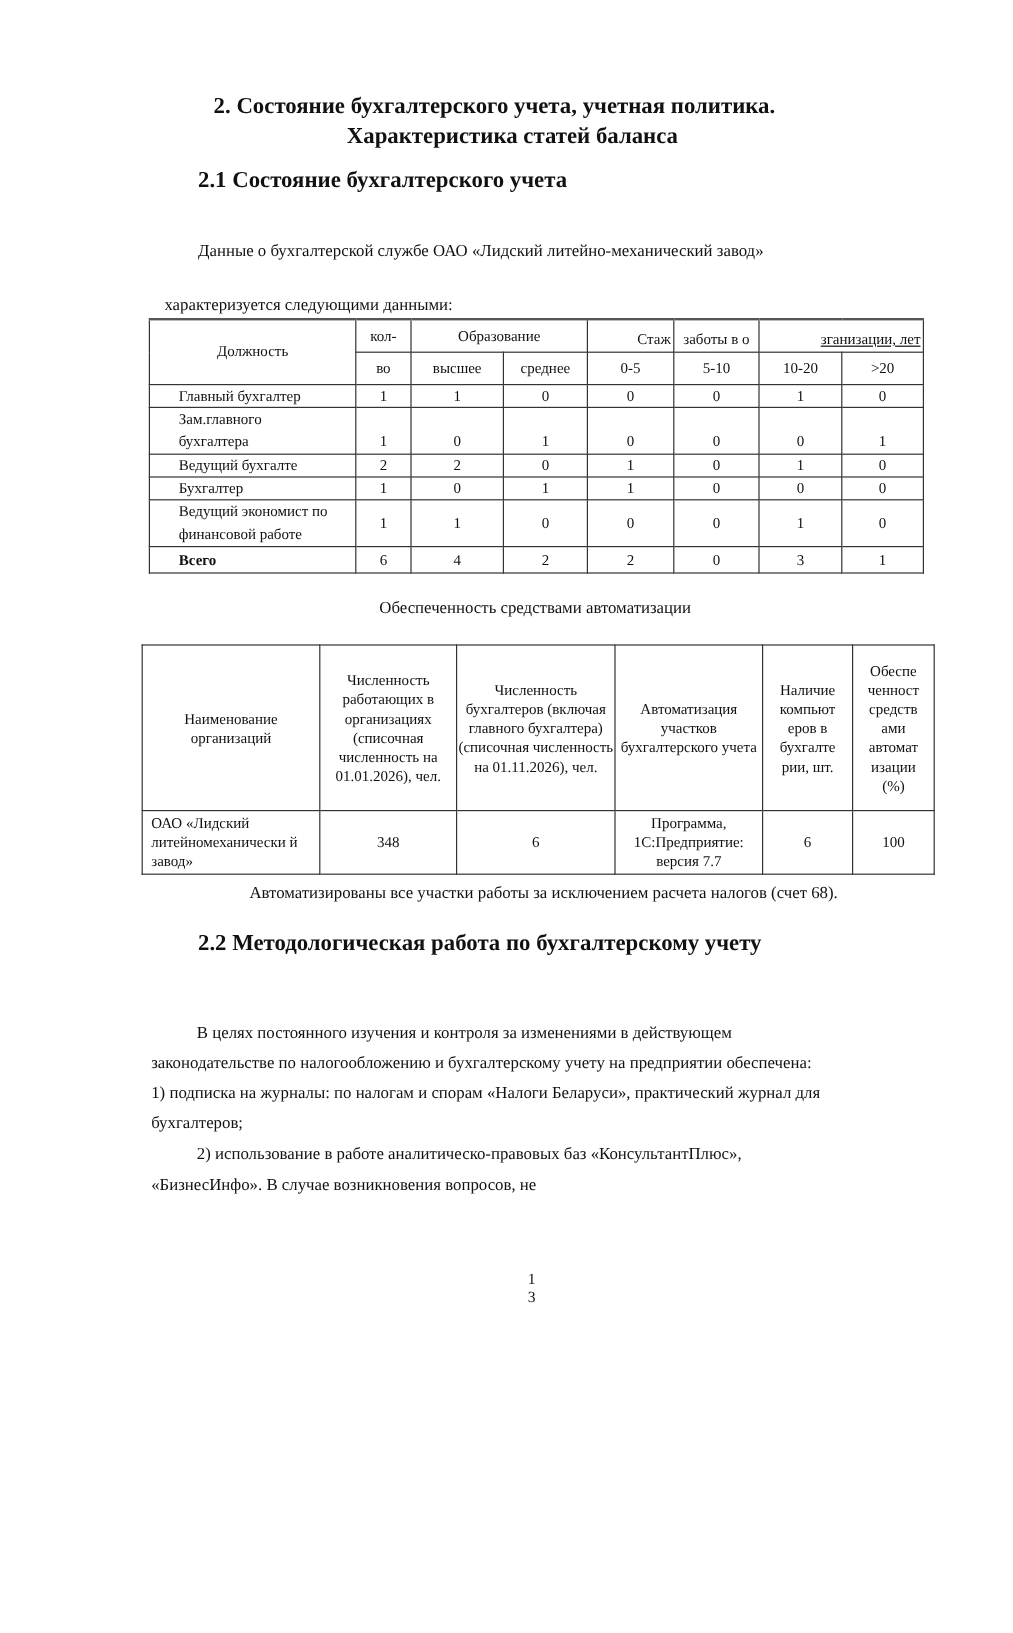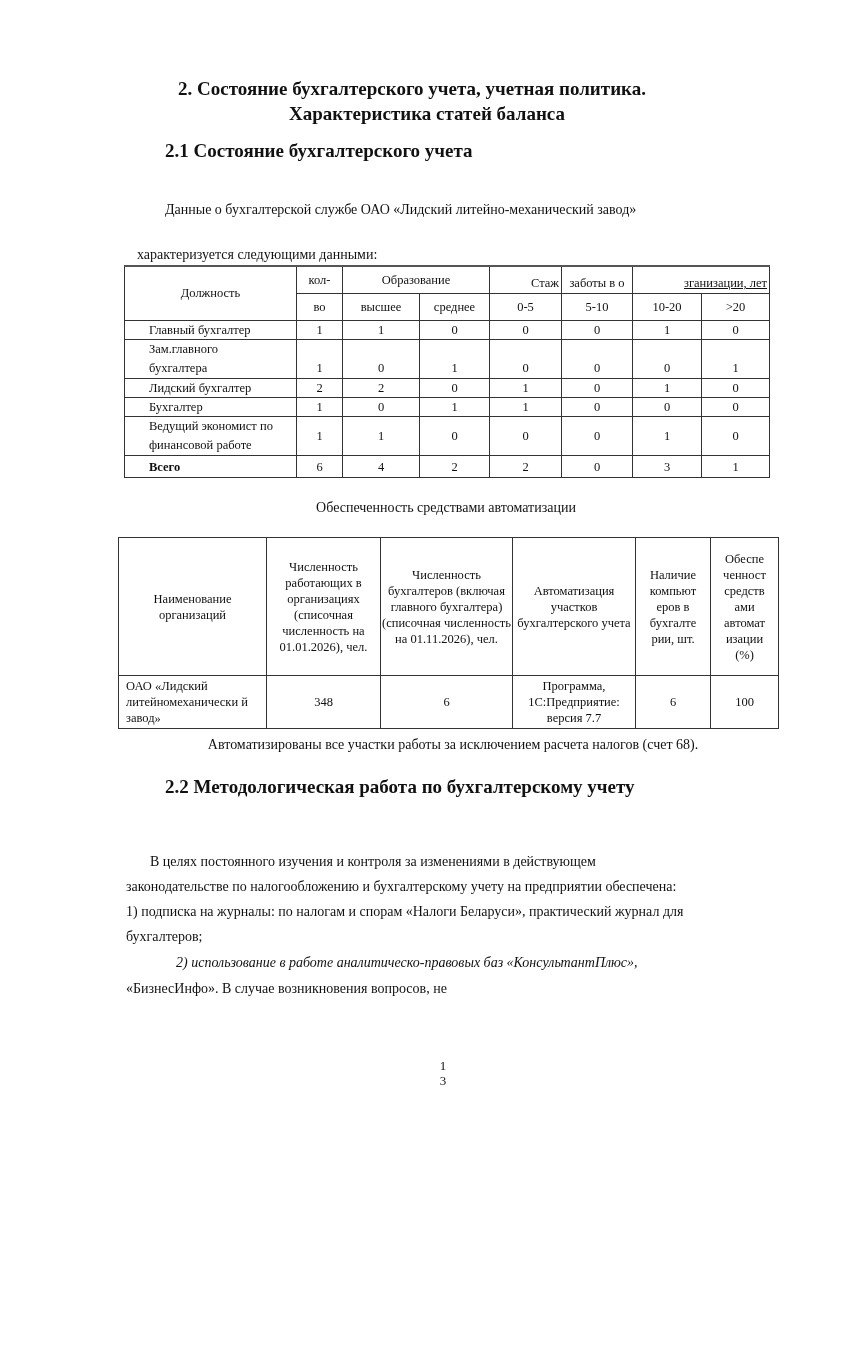--- a/index.html
+++ b/index.html
@@ -31,25 +31,25 @@
 
   #t2 { left: 118px; top: 537px; width: 661px; }
   #t2 td { text-align: center; vertical-align: middle; font-size: 12.5px; line-height: 16px; padding: 0 1px; }
   #t2 tr.hdr td { height: 137px; }
   #t2 tr.row td { height: 52px; }
   #t2 td.left { text-align: left; padding-left: 7px; }
   .bold { font-weight: bold; }
 
   #note { left: 0; width: 906px; text-align: center; top: 737px; font-size: 14px; }
   #sub22 { left: 165px; top: 776px; }
-  #p2a { left: 150px; top: 854px; }
+  #p2a { left: 164px; top: 854px; }
   #p2b { left: 126px; top: 879px; }
   #p2c { left: 126px; top: 904px; }
   #p2d { left: 126px; top: 929px; }
-  #p2e { left: 176px; top: 955px; font-style: italic; }
+  #p2e { left: 164px; top: 955px; }
   #p2f { left: 126px; top: 981px; }
   #pageno { left: 437px; top: 1058px; font-size: 13px; line-height: 15px; text-align: center; width: 12px; }
 </style>
 </head>
 <body>
 
 <div id="title1" class="abs h-bold">2. Состояние бухгалтерского учета, учетная политика.</div>
 <div id="title2" class="abs h-bold">Характеристика  статей баланса</div>
 <div id="sub21" class="abs h-bold">2.1 Состояние бухгалтерского учета</div>
 <div id="para1a" class="abs p">Данные о бухгалтерской  службе ОАО «Лидский литейно-механический завод»</div>
@@ -98,21 +98,21 @@
     <td class="left"><span>Зам.главного</span><br><span>бухгалтера</span></td>
     <td class="bot">1</td>
     <td class="bot">0</td>
     <td class="bot">1</td>
     <td class="bot">0</td>
     <td class="bot">0</td>
     <td class="bot">0</td>
     <td class="bot">1</td>
   </tr>
   <tr class="r">
-    <td class="left">Лидский  бухгалтер</td>
+    <td class="left">Ведущий  бухгалте</td>
     <td>2</td>
     <td>2</td>
     <td>0</td>
     <td>1</td>
     <td>0</td>
     <td>1</td>
     <td>0</td>
   </tr>
   <tr class="r">
     <td class="left">Бухгалтер</td>

